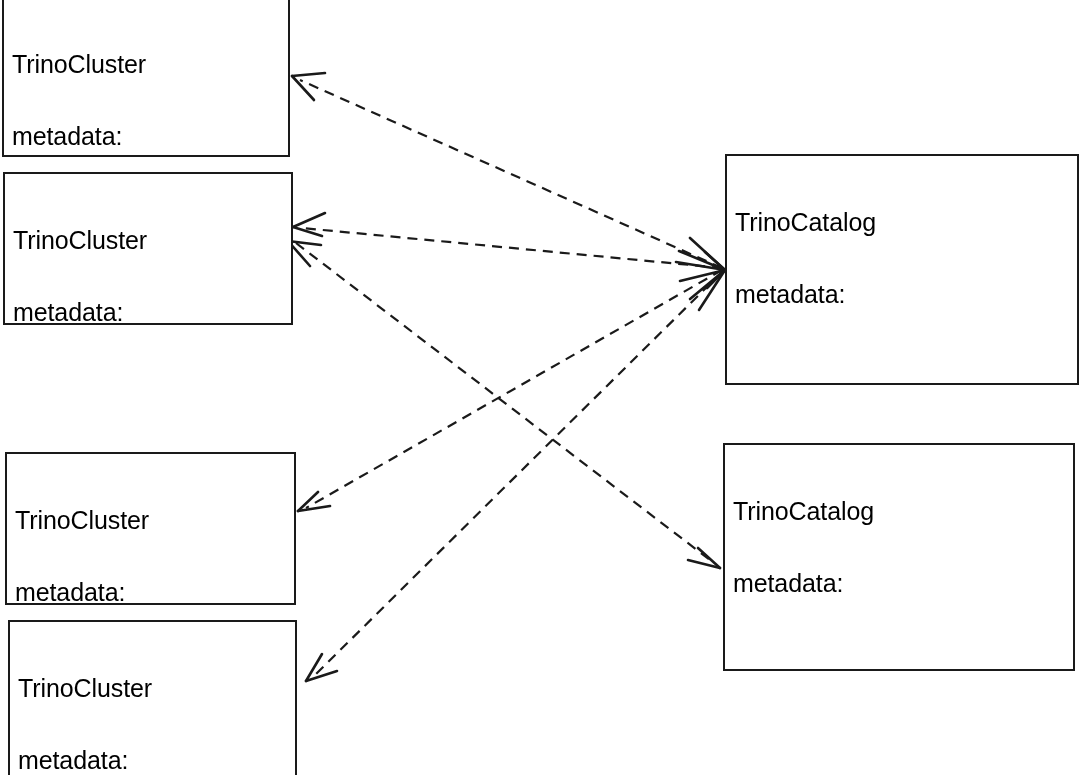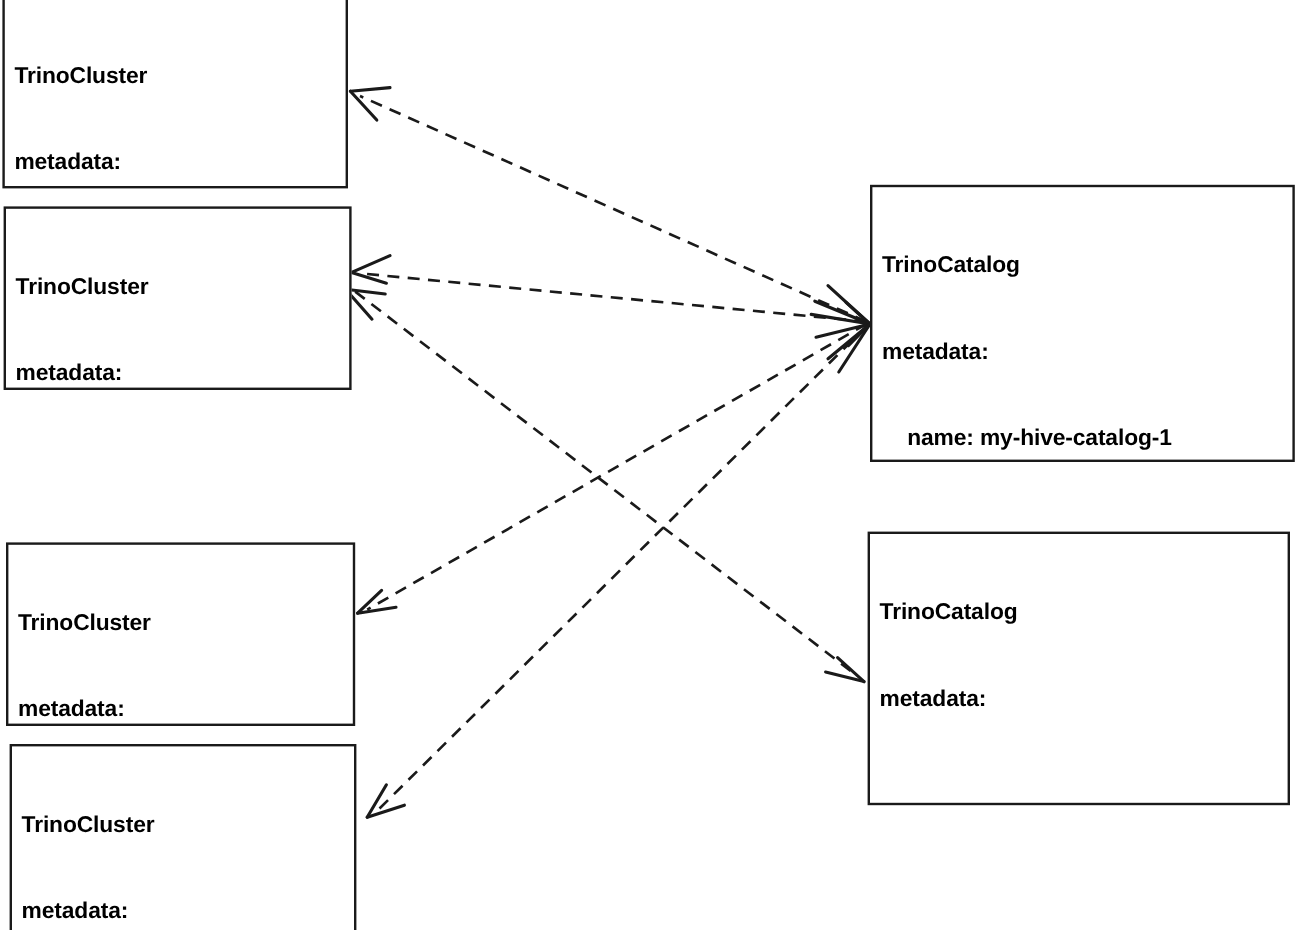--- a/index.html
+++ b/index.html
@@ -34,24 +34,23 @@
     padding: 6px 0 0 8px;
     font-size: 19px;
     line-height: 24px;
     color: #000000;
     white-space: pre;
     overflow: hidden;
   }
   .node .line {
     display: block;
     white-space: pre;
-    font-size: 19px;
+    font-size: 25px;
     line-height: 24px;
     letter-spacing: -0.1px;
-    font-weight: bold;
   }
   .indent-1 { padding-left: 21px; }
 </style>
 </head>
 <body>
 
 <div id="canvas">
 
   <svg class="edges" viewBox="0 0 1082 775" width="1082" height="775" xmlns="http://www.w3.org/2000/svg">
     <g fill="none" stroke="#1a1a1a" stroke-width="2.2" stroke-dasharray="10,7">
@@ -139,21 +138,20 @@
     <span class="line">TrinoCluster</span>
     <span class="line">metadata:</span>
     
     
     
   </div>
 
   <div class="node" style="left:725px; top:154px; width:354px; height:231px;">
     <span class="line">TrinoCatalog</span>
     <span class="line">metadata:</span>
-    <span class="line indent-1">name: my-hive-catalog-1</span>
     
     
     
     
     
   </div>
 
   <div class="node" style="left:723px; top:443px; width:352px; height:228px;">
     <span class="line">TrinoCatalog</span>
     <span class="line">metadata:</span>

